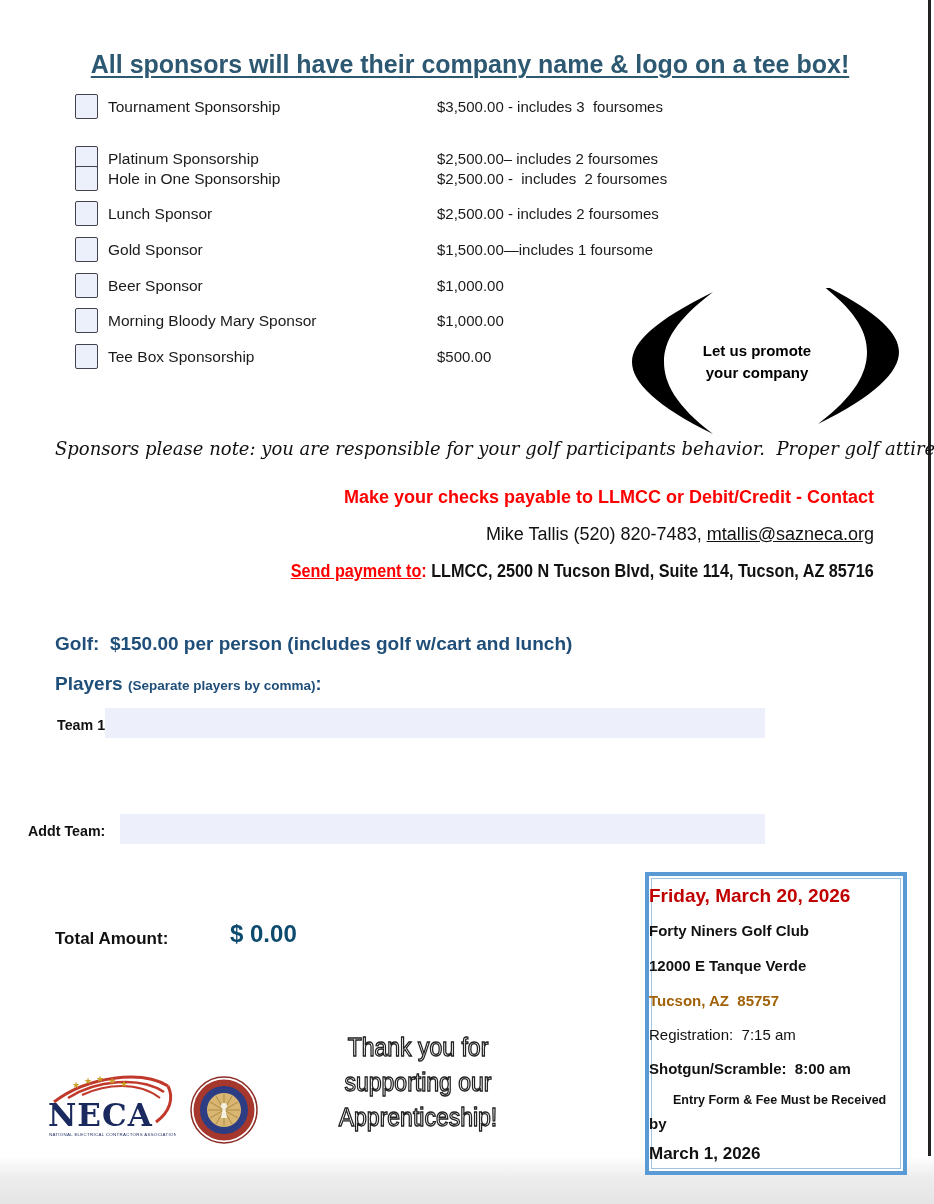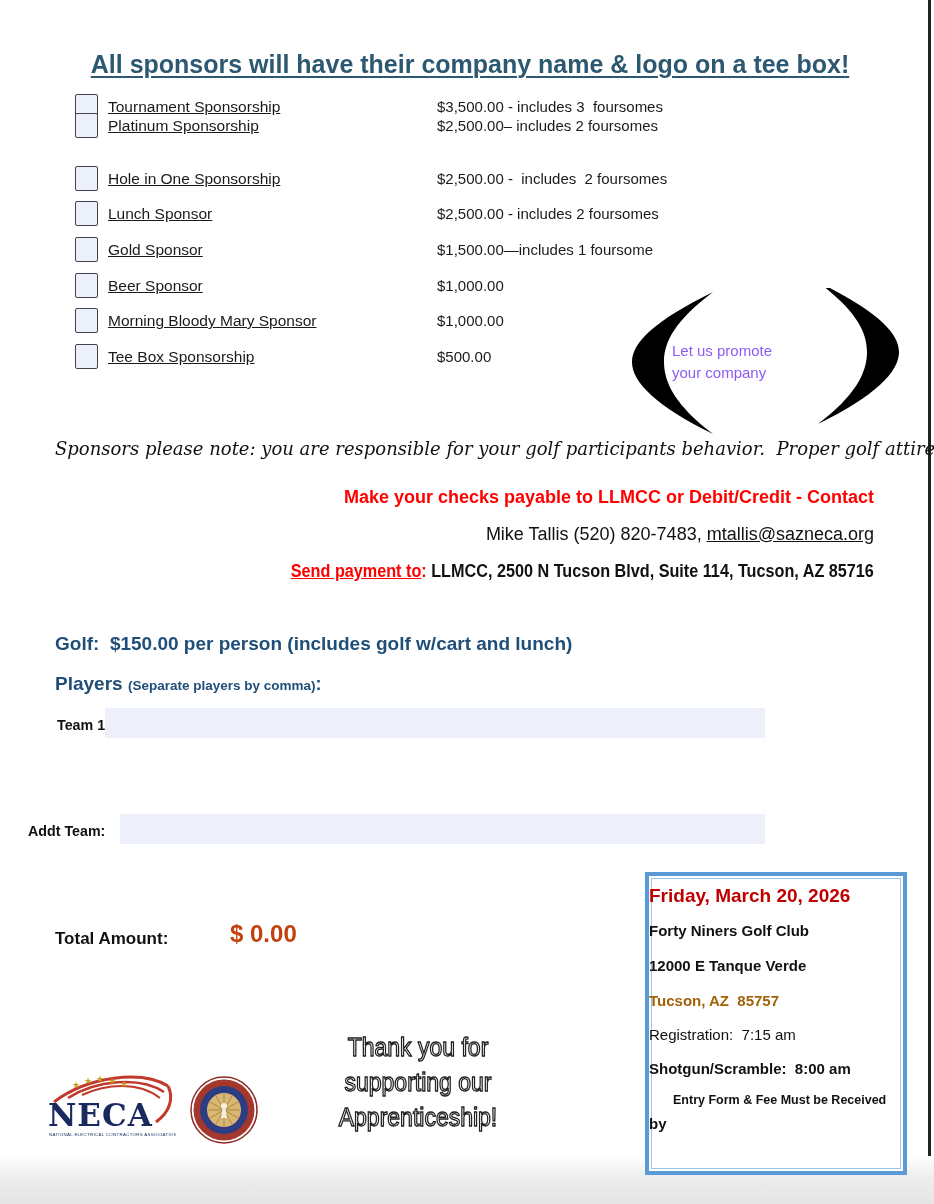--- a/index.html
+++ b/index.html
@@ -15,26 +15,26 @@
   .bottom-band { left:0; top:1156px; width:934px; height:48px;
     background:linear-gradient(180deg,#ffffff 0%,#ededed 45%,#e5e5e5 100%); }
 
   .title { left:30px; top:50px; width:880px; text-align:center;
     font-size:25px; font-weight:bold; color:#2d5871;
     text-decoration:underline; text-decoration-thickness:2px; text-underline-offset:3px; }
 
   .cb-row { left:0; width:934px; height:28px; }
   .checkbox { position:absolute; left:75px; top:0; width:23px; height:25px;
     background:#ecf0fb; border:1.5px solid #42424f; border-radius:2px; }
-  .cb-label { position:absolute; left:108px; top:4px; font-size:15.5px; color:#1a1a1a;text-decoration:underline; }
+  .cb-label { position:absolute; left:108px; top:4px; font-size:15.5px; color:#1a1a1a; }
   .cb-price { position:absolute; left:437px; top:4px; font-size:15px; color:#1a1a1a; }
 
   .promo-svg { left:618px; top:288px; }
-  .promo-text { left:672px; top:340px; width:170px; 
-    font-size:15px; font-weight:normal; line-height:22px; color:#8b5cf6; }
+  .promo-text { left:672px; top:340px; width:170px; text-align:center;
+    font-size:15px; font-weight:bold; line-height:22px; color:#000000; }
 
   .note { left:55px; top:438px; font-family:"DejaVu Serif", serif;
     font-style:italic; font-size:18px; color:#111; }
 
   .checks-line { right:60px; top:487px; font-size:18px; font-weight:bold; color:#ff0000; }
   .contact-line { right:60px; top:524px; font-size:18px; color:#111; }
   .contact-email { color:#111; text-decoration:underline; }
   .sendpay-line { right:60px; top:561px; font-size:18px; font-weight:bold;
     transform:scaleX(.9); transform-origin:100% 50%; }
   .sendpay-label { color:#ff0000; text-decoration:underline; }
@@ -46,21 +46,21 @@
   .players-word { font-size:19px; }
   .players-hint { font-size:13.5px; }
   .players-colon { font-size:18px; }
 
   .team-label { font-size:15px; font-weight:bold; color:#111;
     transform:scaleX(.95); transform-origin:0 50%; }
   .team-field { background:#edf0fb; border:none; outline:none;
     font-size:15px; color:#111; padding:0 8px; font-family:"Liberation Sans",sans-serif; }
 
   .total-label { left:55px; top:929px; font-size:17px; font-weight:bold; color:#111; }
-  .total-value { left:230px; top:920px; font-size:24px; font-weight:bold; color:#c2410c; }
+  .total-value { left:230px; top:920px; font-size:24px; font-weight:bold; color:#0c4a6e; }
 
   .event-box { left:645px; top:872px; width:262px; height:303px; background:#fff;
     border:4px solid #5b9bd5;
     box-shadow: inset 0 0 0 2px #ffffff, inset 0 0 0 3px #9dc3e6; }
   .event-box div { position:absolute; left:0; width:100%; }
   .ev-date { top:9px;  font-size:19px; font-weight:bold; color:#c00000; }
   .ev-venue{ top:46px; font-size:15px; font-weight:bold; color:#111; }
   .ev-addr1{ top:81px; font-size:15px; font-weight:bold; color:#111; }
   .ev-addr2{ top:116px;font-size:15px; font-weight:bold; color:#a16207; }
   .ev-reg  { top:150px;font-size:15px; color:#111; }
@@ -86,21 +86,21 @@
 
   <div class="abs bottom-band"></div>
 
   <div class="abs title">All sponsors will have their company name &amp; logo on a tee box!</div>
 
   <div class="abs cb-row" style="top:94px">
     <div class="checkbox" role="checkbox"></div>
     <span class="cb-label">Tournament Sponsorship</span>
     <span class="cb-price pre">$3,500.00 - includes 3  foursomes</span>
   </div>
-  <div class="abs cb-row" style="top:113px">
+  <div class="abs cb-row" style="top:146px">
     <div class="checkbox" role="checkbox"></div>
     <span class="cb-label">Platinum Sponsorship</span>
     <span class="cb-price pre">$2,500.00– includes 2 foursomes</span>
   </div>
   <div class="abs cb-row" style="top:166px">
     <div class="checkbox" role="checkbox"></div>
     <span class="cb-label">Hole in One Sponsorship</span>
     <span class="cb-price pre">$2,500.00 -  includes  2 foursomes</span>
   </div>
   <div class="abs cb-row" style="top:201px">
@@ -167,20 +167,21 @@
 
   <div class="abs event-box">
     <div class="ev-date">Friday, March 20, 2026</div>
     <div class="ev-venue">Forty Niners Golf Club</div>
     <div class="ev-addr1">12000 E Tanque Verde</div>
     <div class="ev-addr2 pre">Tucson, AZ  85757</div>
     <div class="ev-reg  pre">Registration:  7:15 am</div>
     <div class="ev-shot pre">Shotgun/Scramble:  8:00 am</div>
     <div class="ev-entry">Entry Form &amp; Fee Must be Received</div>
     <div class="ev-by">by</div>
+    <div class="ev-dl">March 1, 2026</div>
   </div>
 
   <div class="abs thanks">
     <div>Thank you for</div>
     <div>supporting our</div>
     <div>Apprenticeship!</div>
   </div>
 
   <svg class="abs neca-svg" width="130" height="78" viewBox="0 0 130 78">
     <path d="M8,36 C42,10 96,4 122,20" fill="none" stroke="#c0392b" stroke-width="3"></path>

